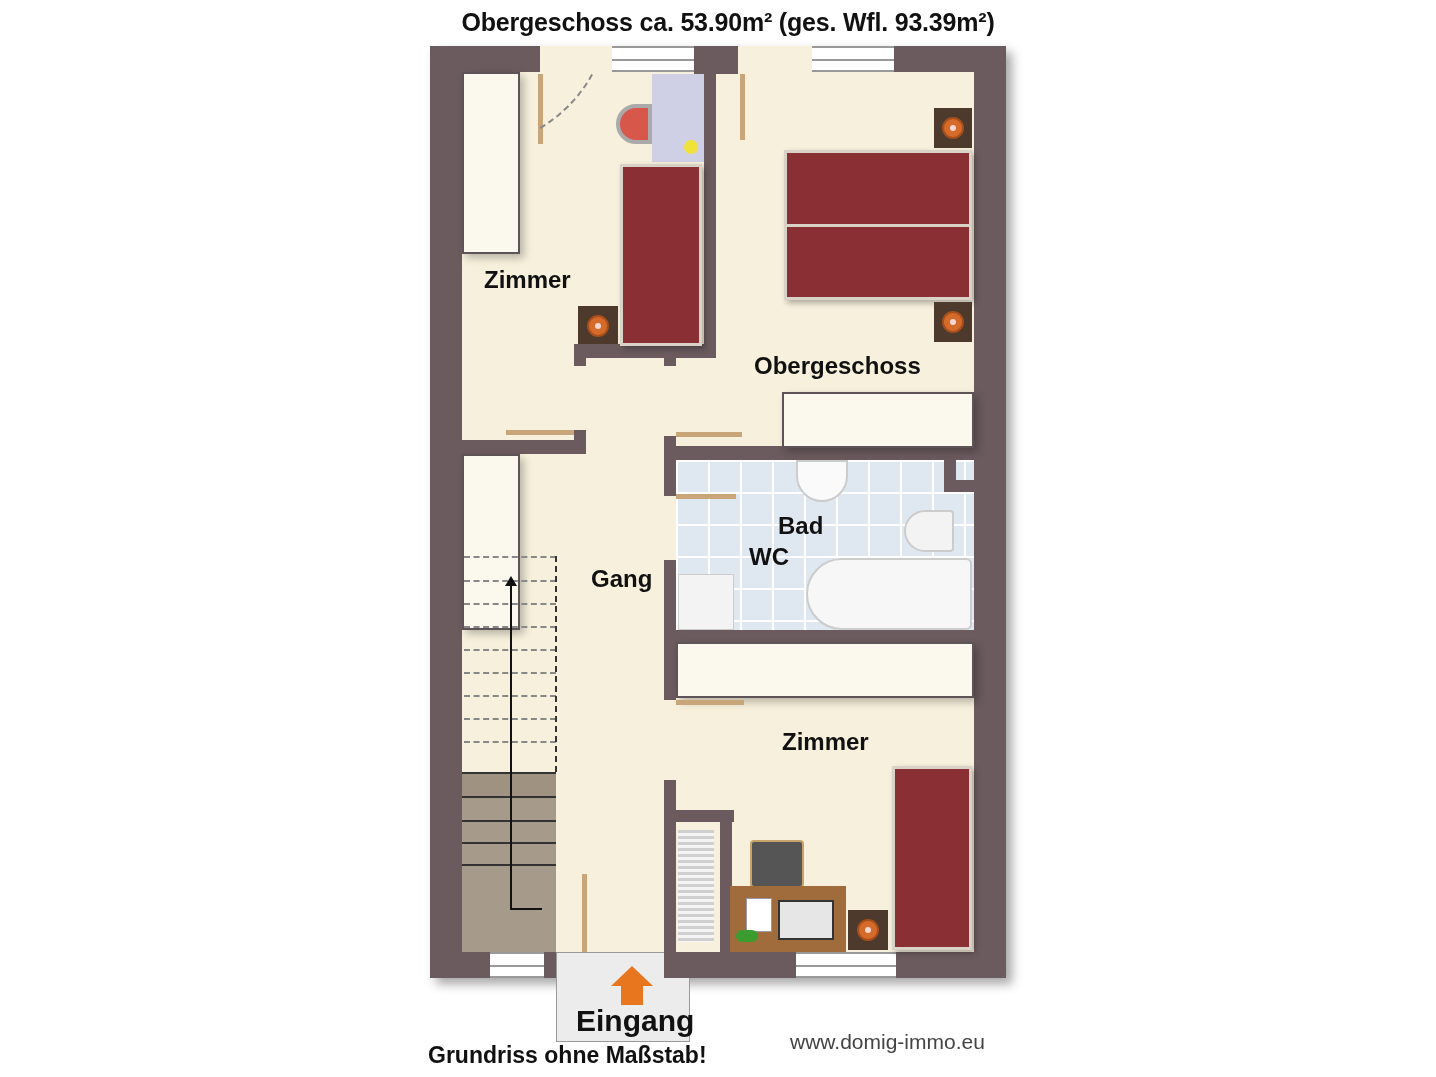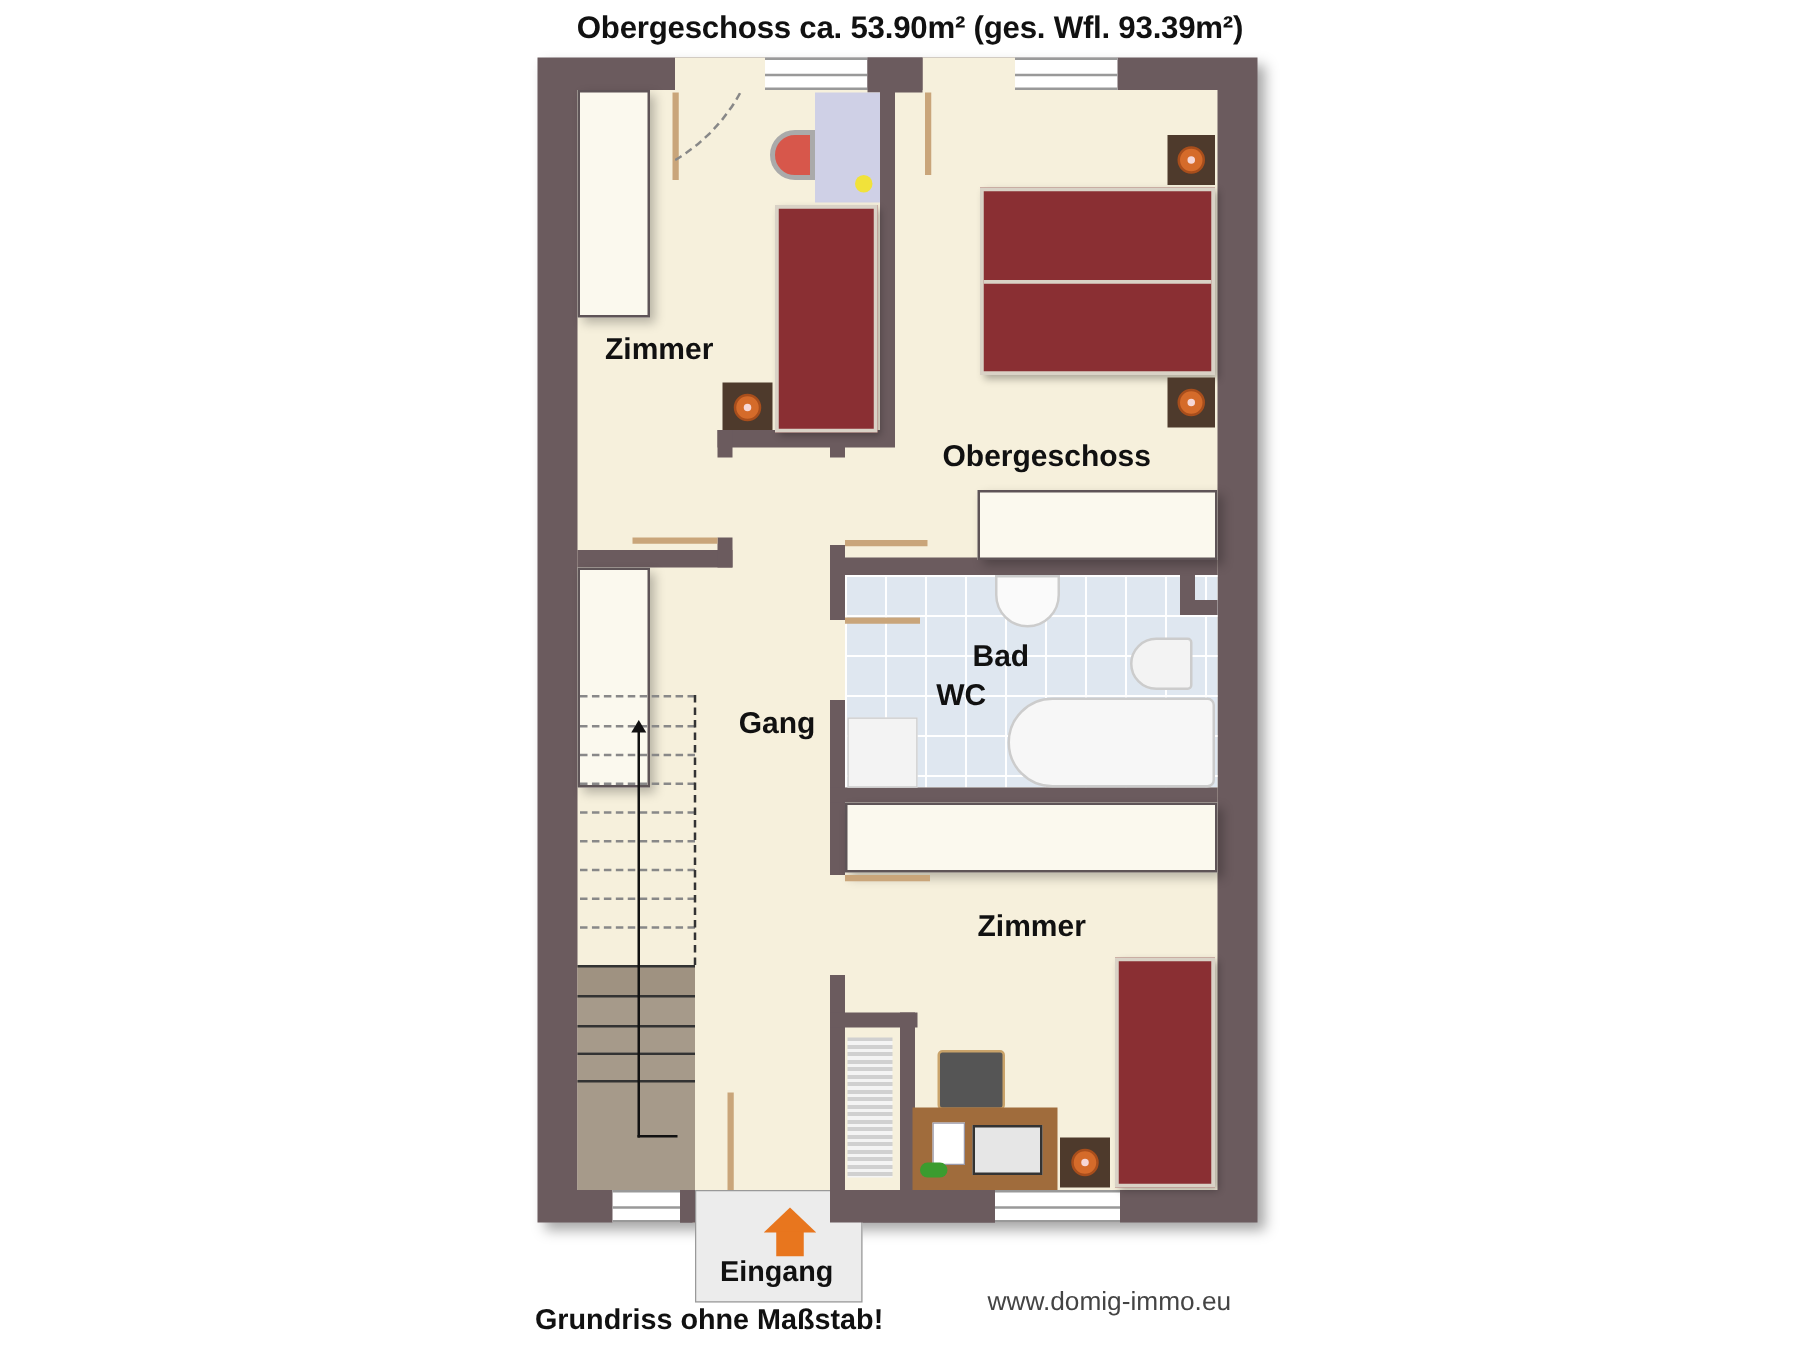--- a/index.html
+++ b/index.html
@@ -128,17 +128,17 @@
   <div class="abs" style="left:736px; top:930px; width:22px; height:12px; border-radius:6px; background:#3b9c2f;"></div>
   <div class="nightstand" style="left:848px; top:910px; width:40px; height:40px;"></div>
   <div class="lamp" style="left:857px; top:919px;"></div>
   <div class="abs" style="left:678px; top:830px; width:36px; height:112px; background:repeating-linear-gradient(#d0d0d0 0 3px, #f4f4f4 3px 6px);"></div>
 
   <div class="abs" style="left:556px; top:952px; width:134px; height:90px; background:#ececec; border:1px solid #999; box-sizing:border-box;"></div>
   <div class="wall" style="left:544px; top:952px; width:12px; height:26px;"></div>
   <div class="wall" style="left:664px; top:952px; width:132px; height:26px;"></div>
   <div class="abs" style="left:611px; top:966px; width:0; height:0; border-left:21px solid transparent; border-right:21px solid transparent; border-bottom:20px solid #e8761e;"></div>
   <div class="abs" style="left:621px; top:985px; width:22px; height:20px; background:#e8761e;"></div>
-  <div class="label" style="left:576px; top:1004px; font-size:23px;">Eingang</div>
+  <div class="label" style="left:576px; top:1004px; font-size:30px;">Eingang</div>
 </div>
 
 <div class="label" style="left:428px; top:1042px; font-size:23px;">Grundriss ohne Maßstab!</div>
 <div class="abs" style="left:790px; top:1030px; font-size:21px; color:#444;">www.domig-immo.eu</div>
 
 </body></html>

